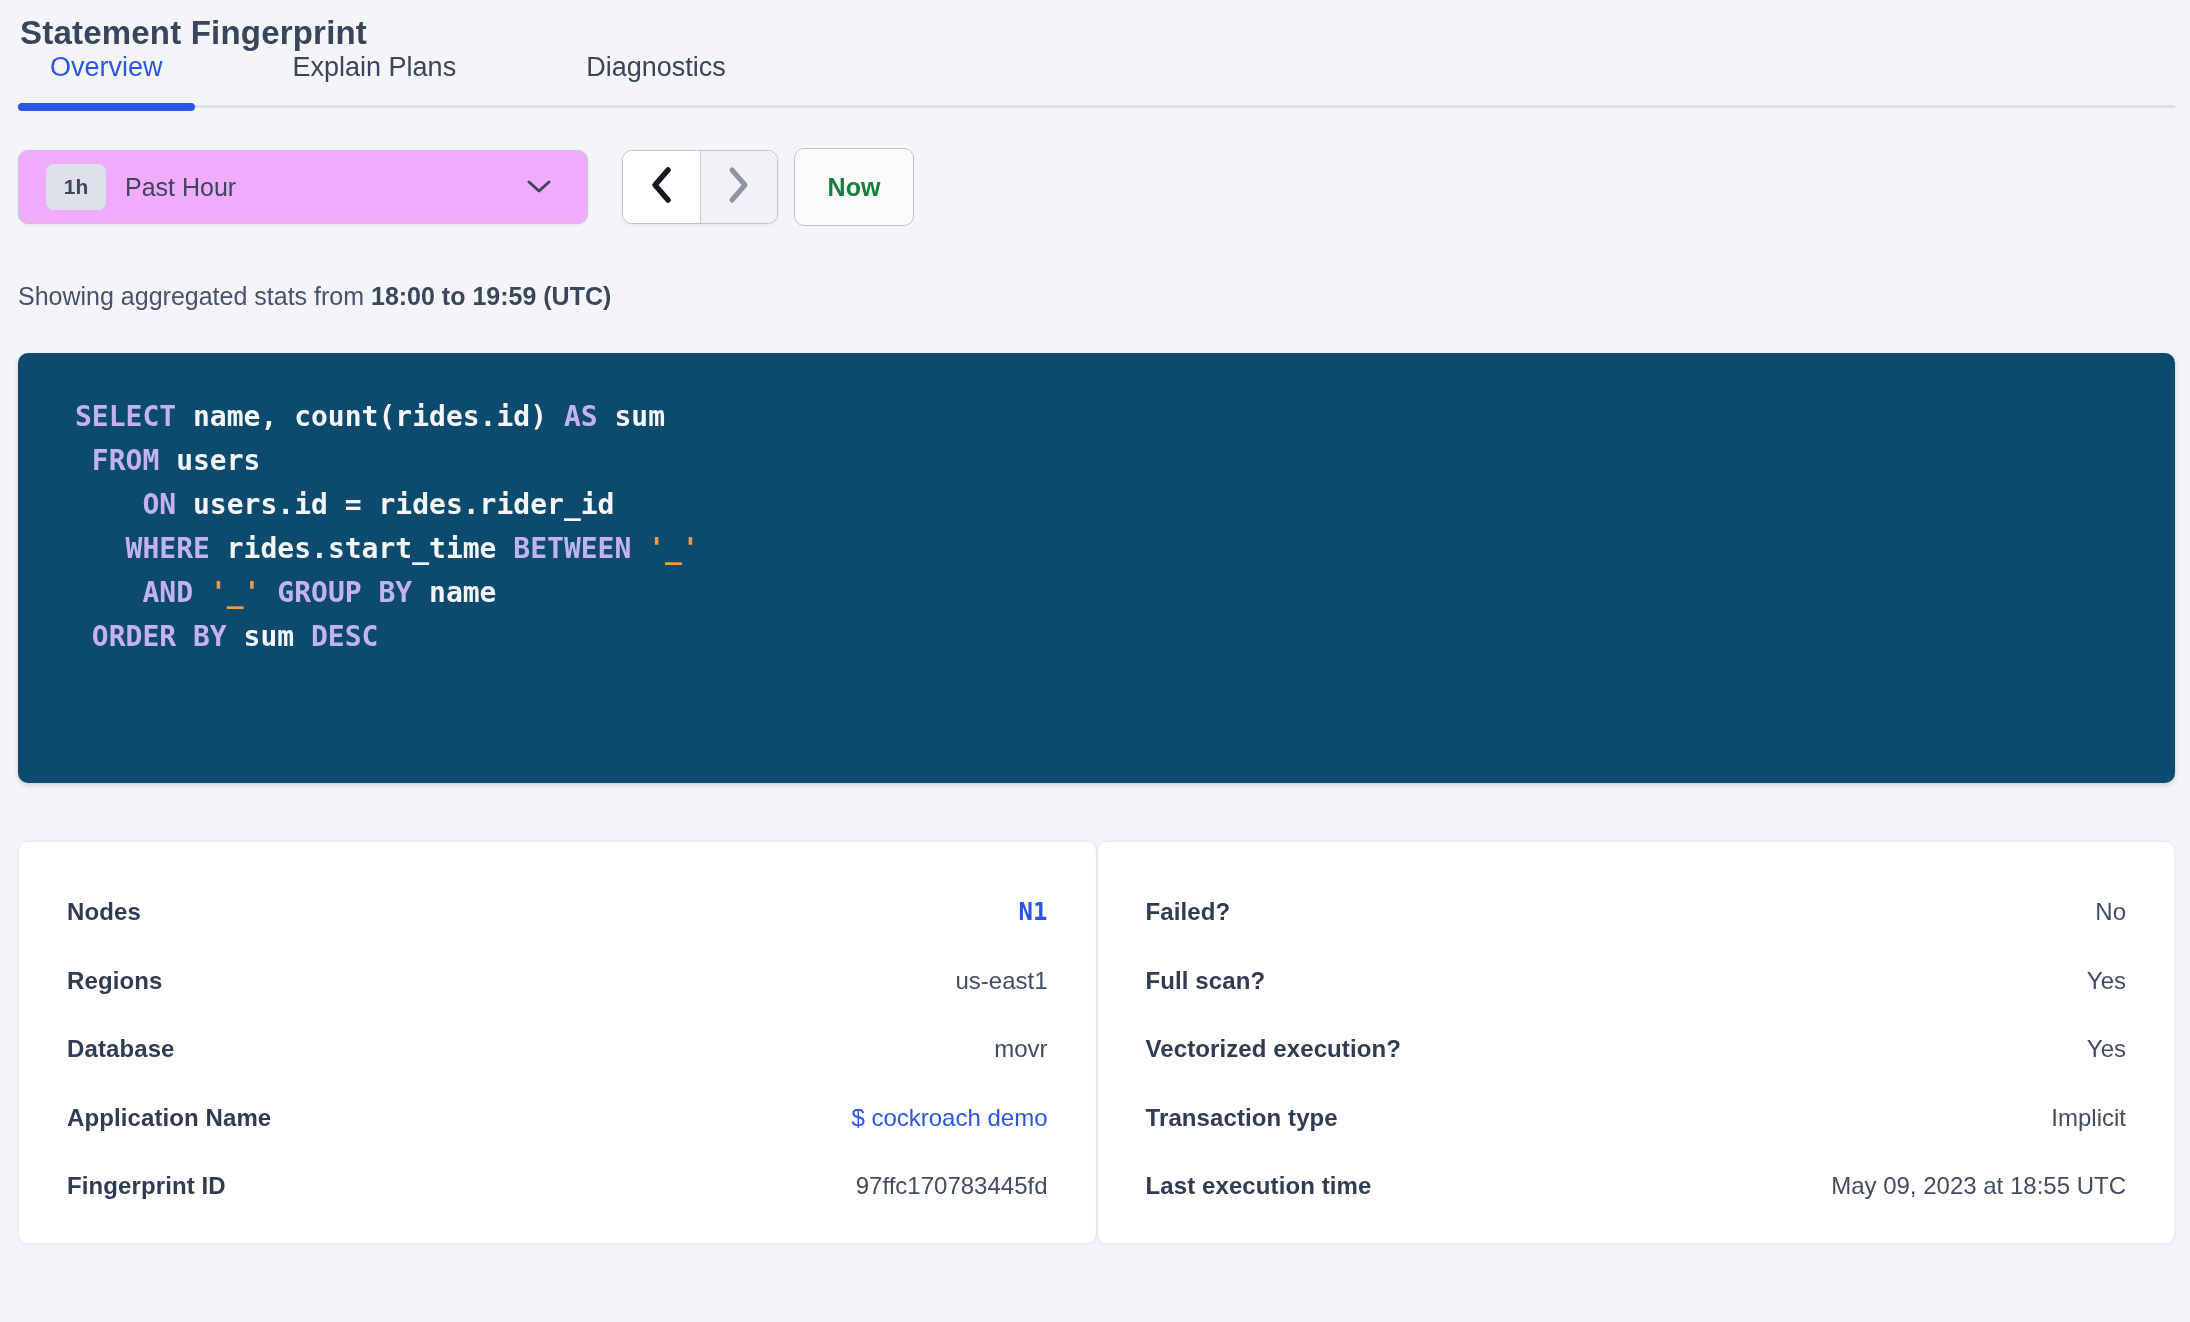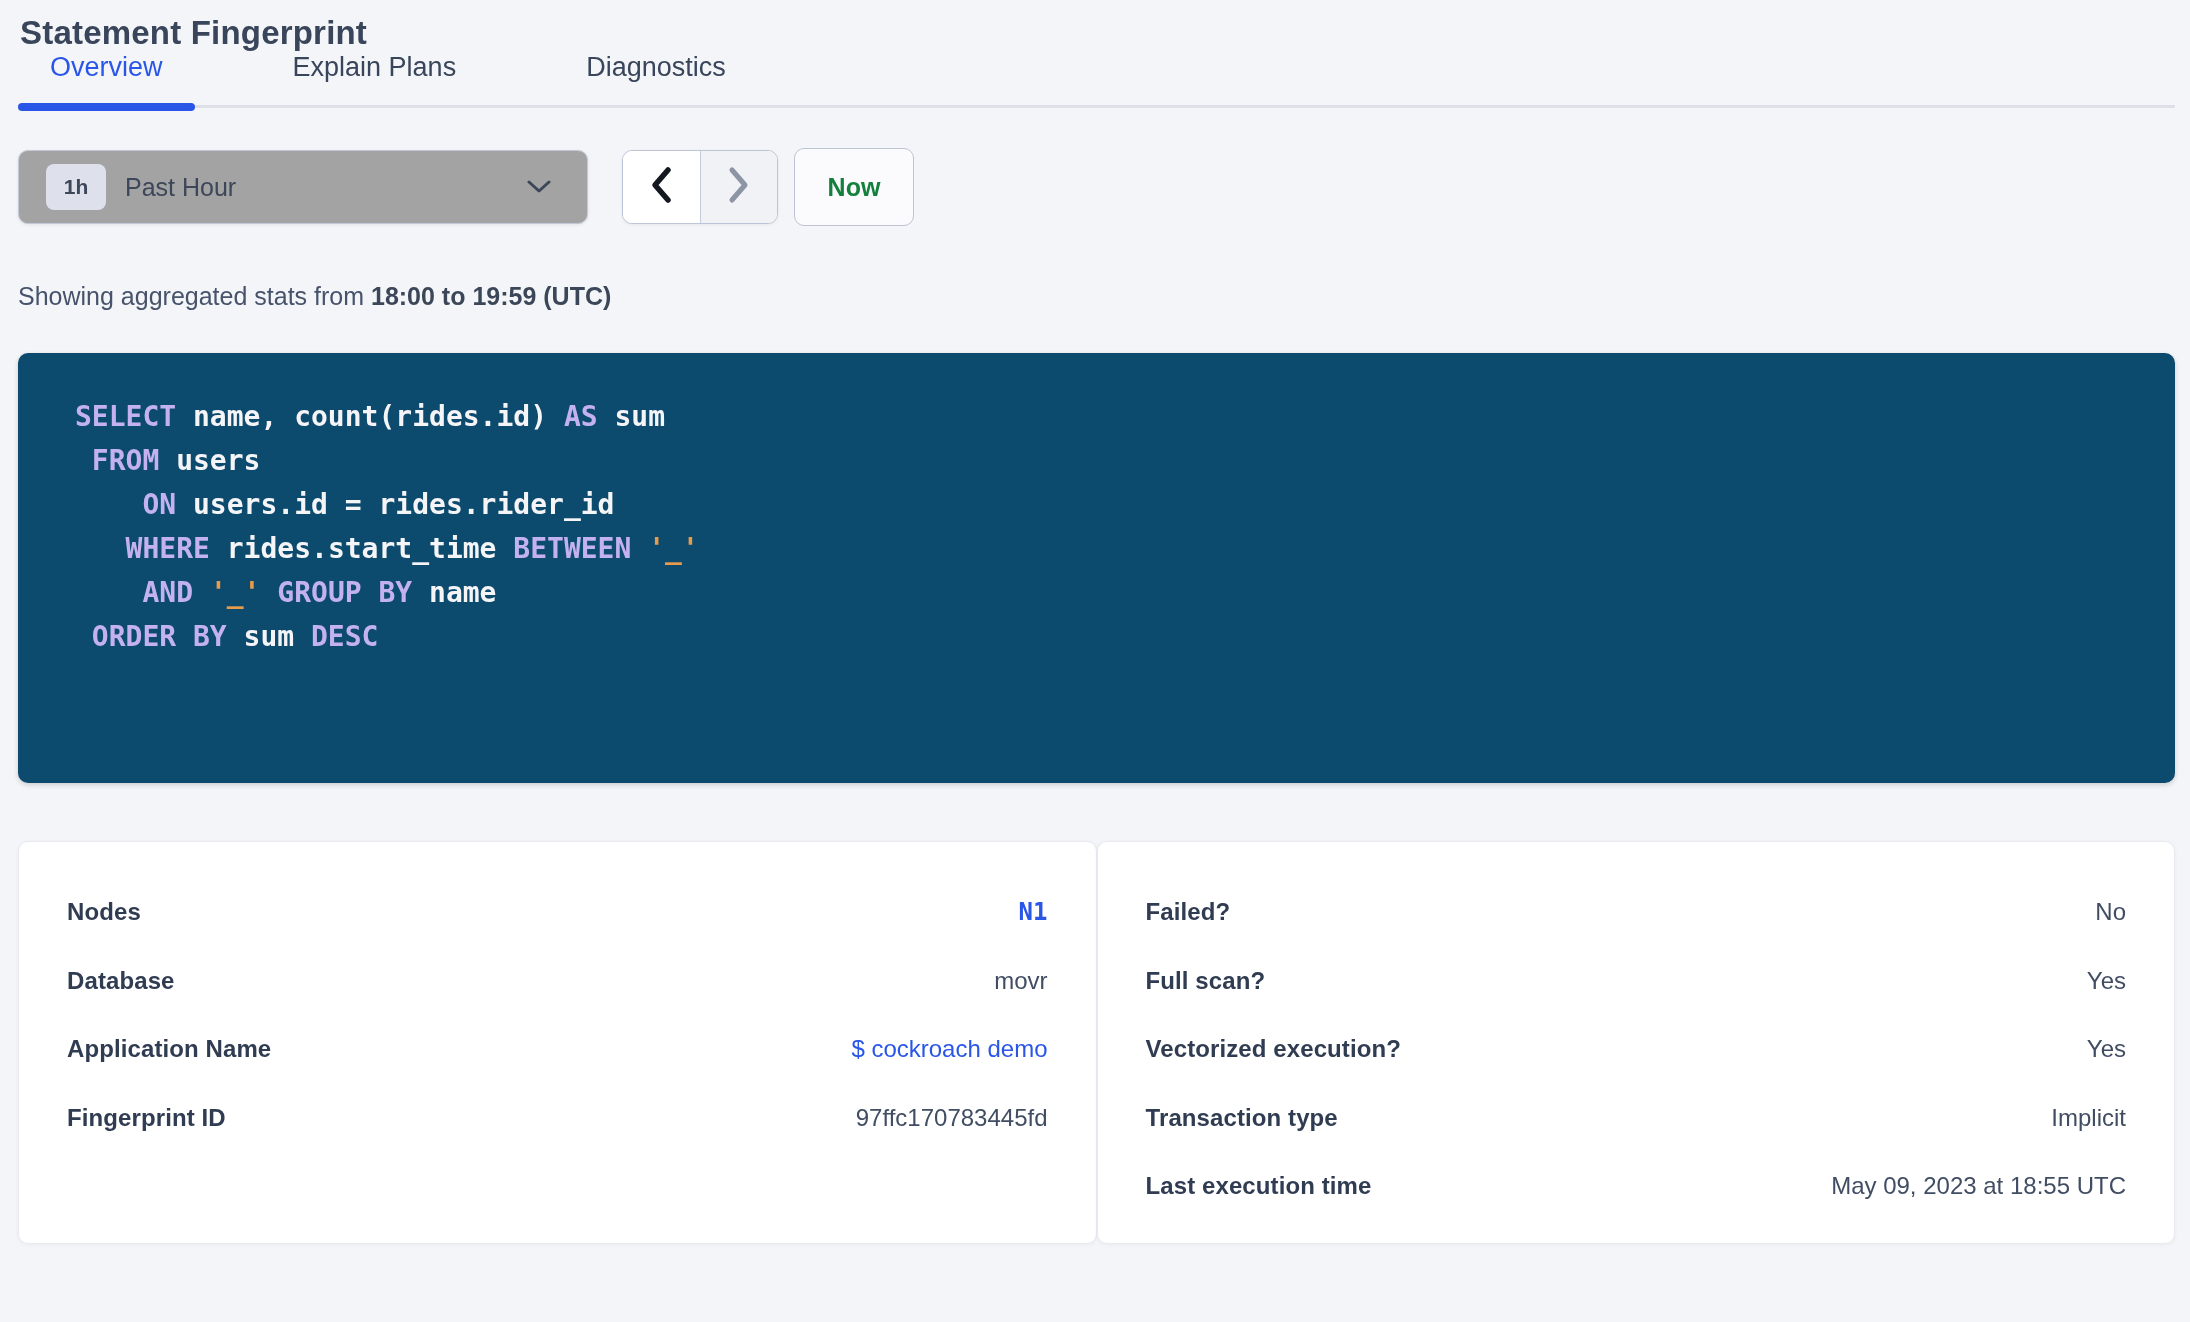--- a/index.html
+++ b/index.html
@@ -33,21 +33,21 @@
   }
   .tab.active { color:#2a56e8; }
   .tab.active::after {
     content:""; position:absolute; left:0; right:0; bottom:-5.5px;
     height:8px; border-radius:4px; background:#2a56e8;
   }
 
   
   .controls { display:flex; align-items:center; margin-top:40px; }
   .time-dropdown {
-    width:570px; height:74px; background:#a3a3a3;
+    width:570px; height:74px; background:#f0abfc;
     border:1px solid #c1c8d8; border-radius:10px;
     display:flex; align-items:center; padding:0 36px 0 27px;
     box-shadow:0 1px 3px rgba(60,70,90,.10); cursor:pointer;
   }
   .interval-badge {
     width:60px; height:46px; background:#dee1ec; border-radius:8px;
     display:flex; align-items:center; justify-content:center;
     font-size:21px; font-weight:700; color:#3c4759; margin-right:19px;
   }
   .time-label { font-size:25px; color:#3c4759; }
@@ -167,20 +167,24 @@
   </div>
 
   <div class="cards">
 
     <div class="card">
       <div class="kv-row">
         <span class="kv-label">Nodes</span>
         <span class="kv-value link mono">N1</span>
       </div>
       <div class="kv-row">
+        <span class="kv-label">Regions</span>
+        <span class="kv-value">us-east1</span>
+      </div>
+      <div class="kv-row">
         <span class="kv-label">Database</span>
         <span class="kv-value">movr</span>
       </div>
       <div class="kv-row">
         <span class="kv-label">Application Name</span>
         <span class="kv-value link">$ cockroach demo</span>
       </div>
       <div class="kv-row">
         <span class="kv-label">Fingerprint ID</span>
         <span class="kv-value">97ffc170783445fd</span>

